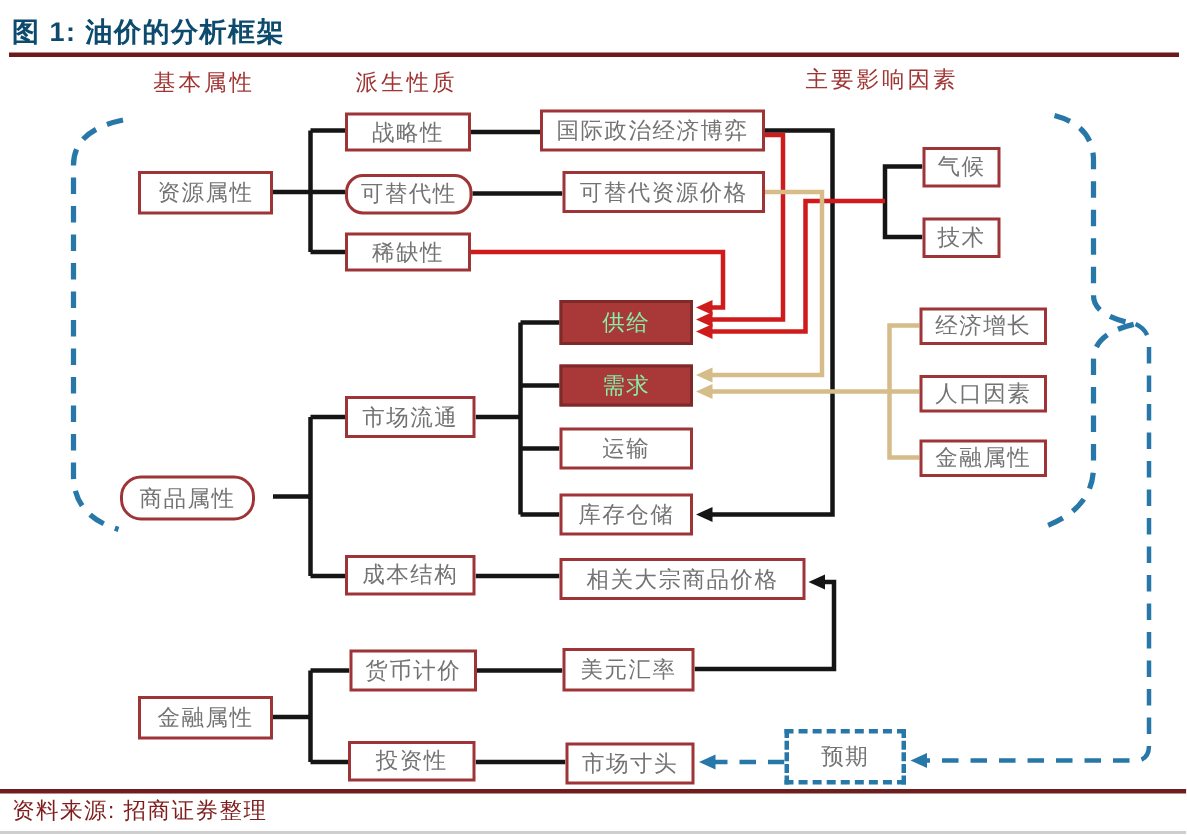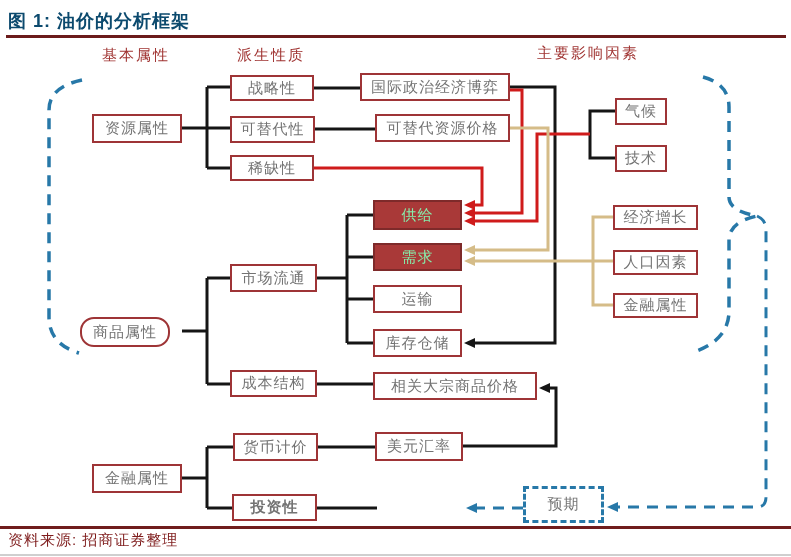--- a/index.html
+++ b/index.html
@@ -113,35 +113,36 @@
 
   <div class="col-header" style="left:102px;top:46px;">基本属性</div>
   <div class="col-header" style="left:237px;top:46px;">派生性质</div>
   <div class="col-header" style="left:537px;top:44px;">主要影响因素</div>
 
   <div class="node" style="left:92px;top:114px;width:90px;height:29px;">资源属性</div>
   <div class="node" style="left:80px;top:317px;width:90px;height:30px;border-radius:14px;">商品属性</div>
   <div class="node" style="left:92px;top:464px;width:90px;height:29px;">金融属性</div>
 
   <div class="node" style="left:230px;top:75px;width:84px;height:26px;">战略性</div>
-  <div class="node" style="left:230px;top:116px;width:85px;height:27px;">可替代性</div>
+  <div class="node" style="left:230px;top:116px;width:85px;height:27px;border-radius:12px;">可替代性</div>
   <div class="node" style="left:230px;top:155px;width:84px;height:26px;">稀缺性</div>
   <div class="node" style="left:230px;top:264px;width:87px;height:28px;">市场流通</div>
   <div class="node" style="left:230px;top:370px;width:87px;height:27px;">成本结构</div>
   <div class="node" style="left:233px;top:433px;width:85px;height:28px;">货币计价</div>
-  <div class="node" style="left:232px;top:494px;width:85px;height:27px;font-weight:bold;">投资性</div>
+  <div class="node" style="left:232px;top:494px;width:85px;height:27px;">投资性</div>
 
   <div class="node" style="left:360px;top:73px;width:150px;height:28px;">国际政治经济博弈</div>
   <div class="node" style="left:375px;top:114px;width:135px;height:28px;">可替代资源价格</div>
   <div class="node filled" style="left:373px;top:200px;width:89px;height:30px;">供给</div>
   <div class="node filled" style="left:373px;top:243px;width:89px;height:28px;">需求</div>
   <div class="node" style="left:373px;top:285px;width:89px;height:28px;">运输</div>
   <div class="node" style="left:373px;top:329px;width:89px;height:28px;">库存仓储</div>
   <div class="node" style="left:373px;top:372px;width:164px;height:28px;">相关大宗商品价格</div>
   <div class="node" style="left:375px;top:432px;width:88px;height:29px;">美元汇率</div>
+  <div class="node" style="left:377px;top:495px;width:86px;height:28px;">市场寸头</div>
   <div class="node dashed-blue" style="left:523px;top:486px;width:81px;height:37px;">预期</div>
 
   <div class="node" style="left:615px;top:98px;width:52px;height:27px;">气候</div>
   <div class="node" style="left:615px;top:145px;width:52px;height:27px;">技术</div>
   <div class="node" style="left:613px;top:205px;width:85px;height:25px;">经济增长</div>
   <div class="node" style="left:613px;top:250px;width:85px;height:25px;">人口因素</div>
   <div class="node" style="left:613px;top:293px;width:85px;height:25px;">金融属性</div>
 
   <div class="rule footer-rule"></div>
   <div class="source-note">资料来源: 招商证券整理</div>

